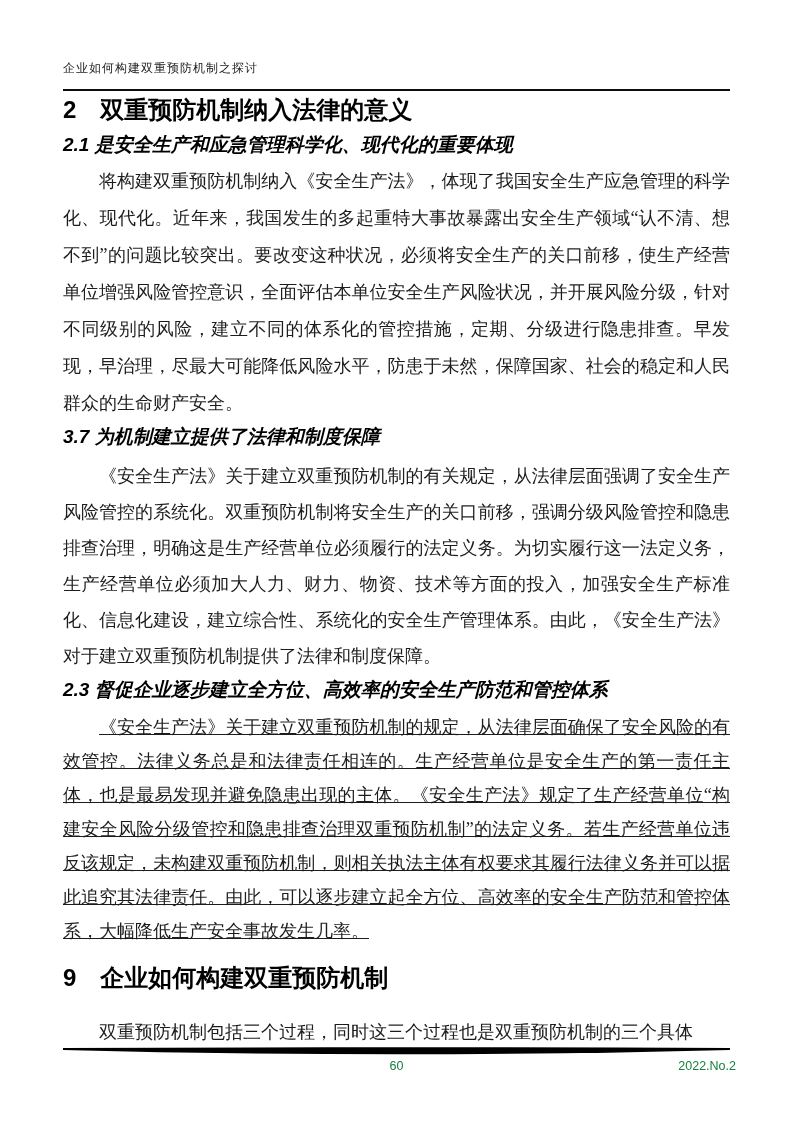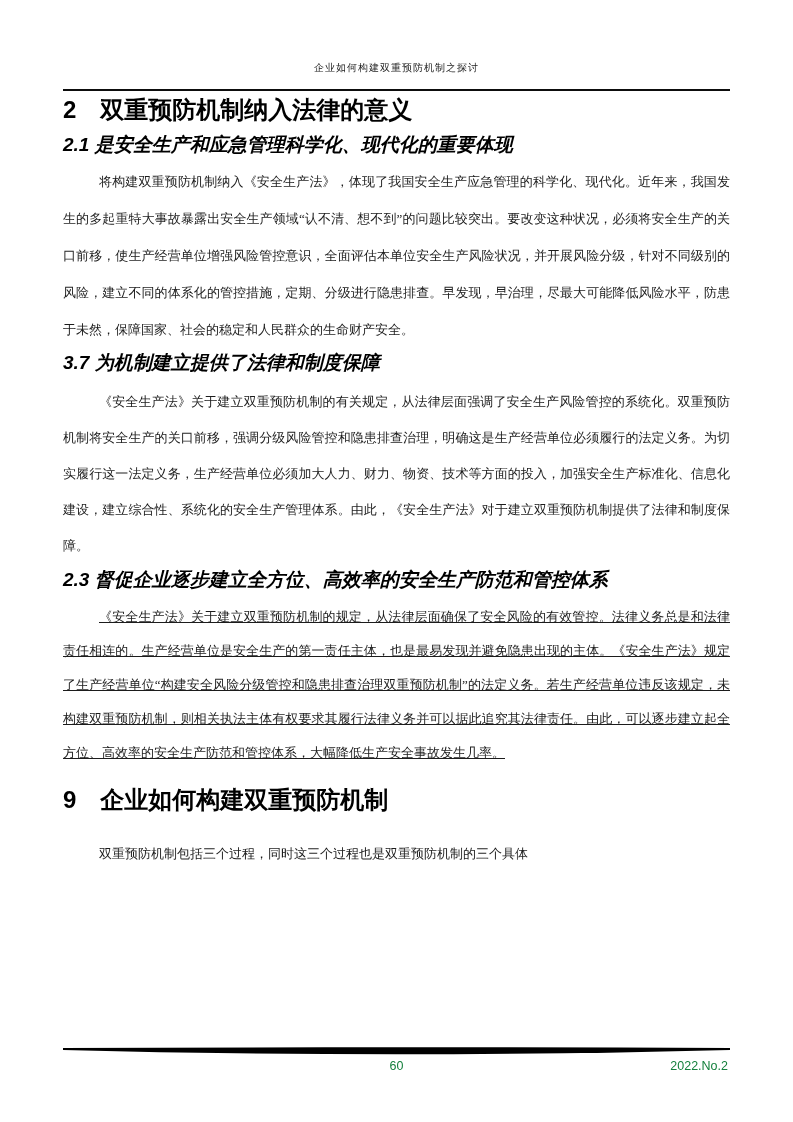--- a/index.html
+++ b/index.html
@@ -12,22 +12,22 @@
   .page {
     position: relative;
     width: 793px; height: 1122px;
     background: #ffffff;
     overflow: hidden;
   }
   .content {
     padding: 58px 63px 0 63px;
   }
   .running-title {
-    text-align: center;
-    font-size: 10px;
+    text-align: left;
+    font-size: 12px;
     line-height: 20px;
     color: #222222;
     letter-spacing: 1px;
   }
   .header-rule {
     margin-top: 11px;
     border-top: 2px solid #0d0d0d;
   }
   h2, h3 {
     font-family: "Liberation Sans", sans-serif;
@@ -42,21 +42,21 @@
   h2.second { margin-top: 17px; }
   h3 {
     font-size: 19px;
     line-height: 26px;
     font-style: italic;
   }
   h3.h21 { margin-top: 9px; }
   h3.h22 { margin-top: 2px; }
   h3.h23 { margin-top: 3px; }
   p.body-para {
-    font-size: 13px;
+    font-size: 18px;
     text-align: justify;
     text-indent: 36px;
     color: #1c1c1c;
     word-break: break-all;
   }
   p.para-1 { margin-top: 5px;  line-height: 37px; }
   p.para-2 { margin-top: 8px;  line-height: 36px; }
   p.para-3 { margin-top: 7px;  line-height: 34px; text-decoration: underline; }
   p.para-4 { margin-top: 24px; line-height: 34px; }
   .footer {
@@ -80,21 +80,21 @@
     color: #15803d;
   }
   .page-number {
     position: absolute;
     left: 0;
     width: 667px;
     text-align: center;
   }
   .issue-number {
     position: absolute;
-    right: 16px;
+    right: 8px;
   }
 </style>
 </head>
 <body>
 
 <div class="page">
   <div class="content">
 
     <div class="running-header">
       <div class="running-title">企业如何构建双重预防机制之探讨</div>

